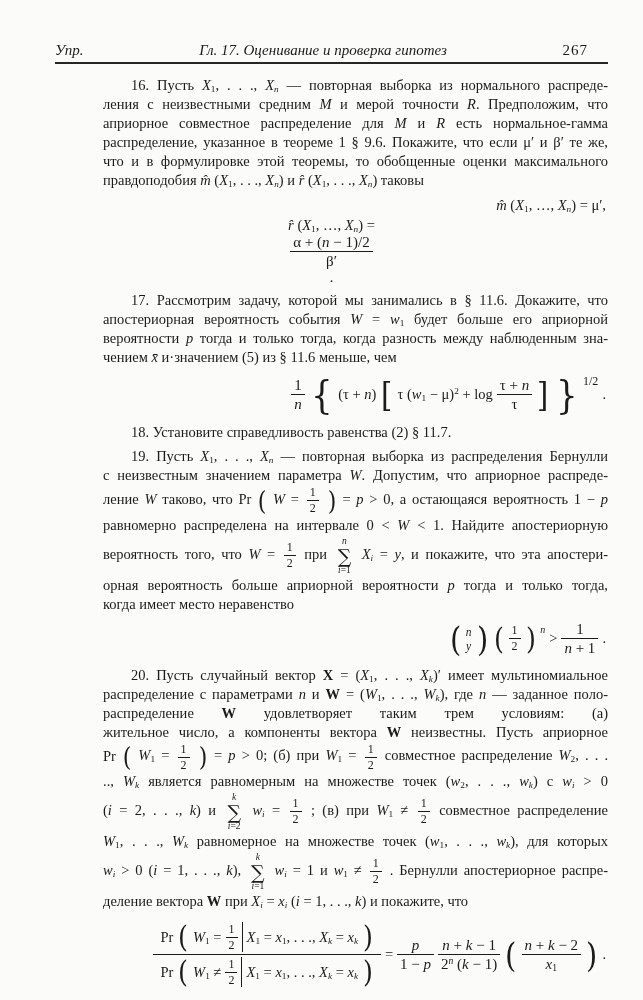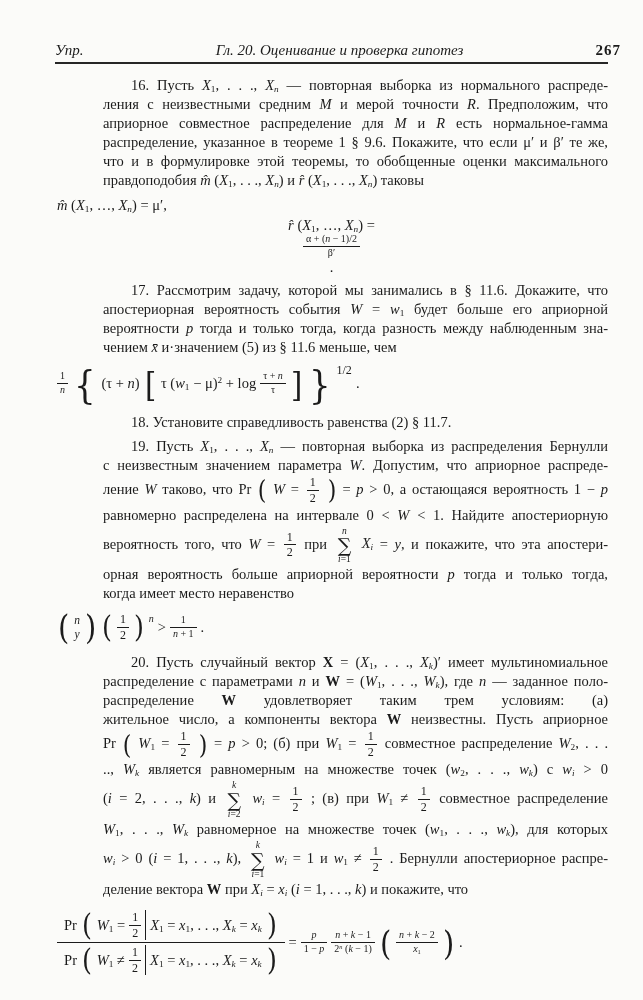--- a/index.html
+++ b/index.html
@@ -5,24 +5,24 @@
   html,body { margin:0; padding:0; }
   .page {
     position:relative; width:643px; height:1000px;
     background:#fbfbf9; color:#1b1b1b; overflow:hidden;
     font-family:"Liberation Serif","DejaVu Serif",serif;
     font-size:14.5px;
   }
   
   .header {
     display:flex; justify-content:space-between; align-items:baseline;
-    margin:42px 22px 0 55px; font-size:15px;
+    margin:42px 55px 0 55px; font-size:15px;
   }
   .hl,.hc { font-style:italic; }
-  .hp { font-weight:bold; letter-spacing:1px; }
+  .hp { font-weight:normal; letter-spacing:1px; }
   .rule { border-top:2px solid #262626; margin:3px 35px 0 55px; }
 
   .content { width:553px; margin:12px 35px 0 55px; }
   .para { margin-top:5px;margin-left:48px; }
   .ln {
     line-height:19px; text-align:justify; text-align-last:justify;
     text-justify:inter-word;
   }
   .ln.last { text-align-last:left; }
   .ln.first { text-indent:28px; }
@@ -30,41 +30,41 @@
   i { font-style:italic; }
   b { font-weight:bold; }
   sub { font-size:64%; vertical-align:-0.25em; line-height:0; }
   sup { font-size:64%; vertical-align:0.5em; line-height:0; }
 
   
   .fr { display:inline-block; vertical-align:middle; text-align:center; line-height:1.08; margin:0 2px; }
   .fr .n { display:block; border-bottom:1px solid #1b1b1b; padding:0 3px 1px; }
   .fr .d { display:block; padding:1px 3px 0; }
   .fs { font-size:12px; }            
-  .fm { font-size:10px; }          
+  .fm { font-size:15px; }          
 
   
   .sum { display:inline-flex; flex-direction:column; align-items:center; vertical-align:middle; line-height:1; margin:0 4px; }
   .sum .t,.sum .b { font-size:9.5px; line-height:1.1; }
   .sum .s { font-size:19px; line-height:0.95; font-family:"DejaVu Serif",serif; }
 
   
   .big { display:inline-block; vertical-align:middle; line-height:1; font-weight:400;
          font-family:"DejaVu Serif",serif; transform:scaleX(.85); }
   .b26 { font-size:26px; } .b30 { font-size:30px; }
   .b34 { font-size:34px; } .b40 { font-size:40px; }
   .expo { font-size:12px; position:relative; top:-13px; }
   .expi { font-size:10px; position:relative; top:-9px; font-style:italic; }
 
   
   .binom { display:inline-flex; flex-direction:column; align-items:center; vertical-align:middle;
            font-size:11.5px; line-height:1.25; }
 
   
-  .formula { display:flex; justify-content:flex-start; align-items:center; }
+  .formula { display:flex; justify-content:flex-end; align-items:center; }
   .formula > span { margin:0 2px; }
   .f16a { margin:7px 0 2px; }
   .f16b { margin:3px 0 1px;flex-direction:column; }
   .f17  { margin:7px 0 9px; }
   .f19  { margin:7px 0 9px; }
   .f20  { margin:9px 0 0; }
 
   
   .bigfrac { display:inline-flex; flex-direction:column; align-items:center; vertical-align:middle; }
   .bigfrac .row { display:inline-flex; align-items:center; padding:2px 5px; white-space:nowrap; }
@@ -72,21 +72,21 @@
   .bigfrac .nrow { border-bottom:1.4px solid #1b1b1b; }
   .vb { align-self:stretch; width:1px; background:#1b1b1b; margin:0 5px; }
 </style>
 </head>
 <body>
 
 <div class="page">
 
   <div class="header">
     <span class="hl">Упр.</span>
-    <span class="hc">Гл. 20. Оценивание и проверка гипотез</span>
+    <span class="hc">Гл. 17. Оценивание и проверка гипотез</span>
     <span class="hp">267</span>
   </div>
   <div class="rule"></div>
 
   <div class="content">
 
     <div class="para">
       <div class="ln first">16. Пусть <i>X</i><sub>1</sub>, . . ., <i>X<sub>n</sub></i> — повторная выборка из нормального распреде-</div>
       <div class="ln">ления с неизвестными средним <i>M</i> и мерой точности <i>R</i>. Предположим, что</div>
       <div class="ln">априорное совместное распределение для <i>M</i> и <i>R</i> есть нормальное-гамма</div>

